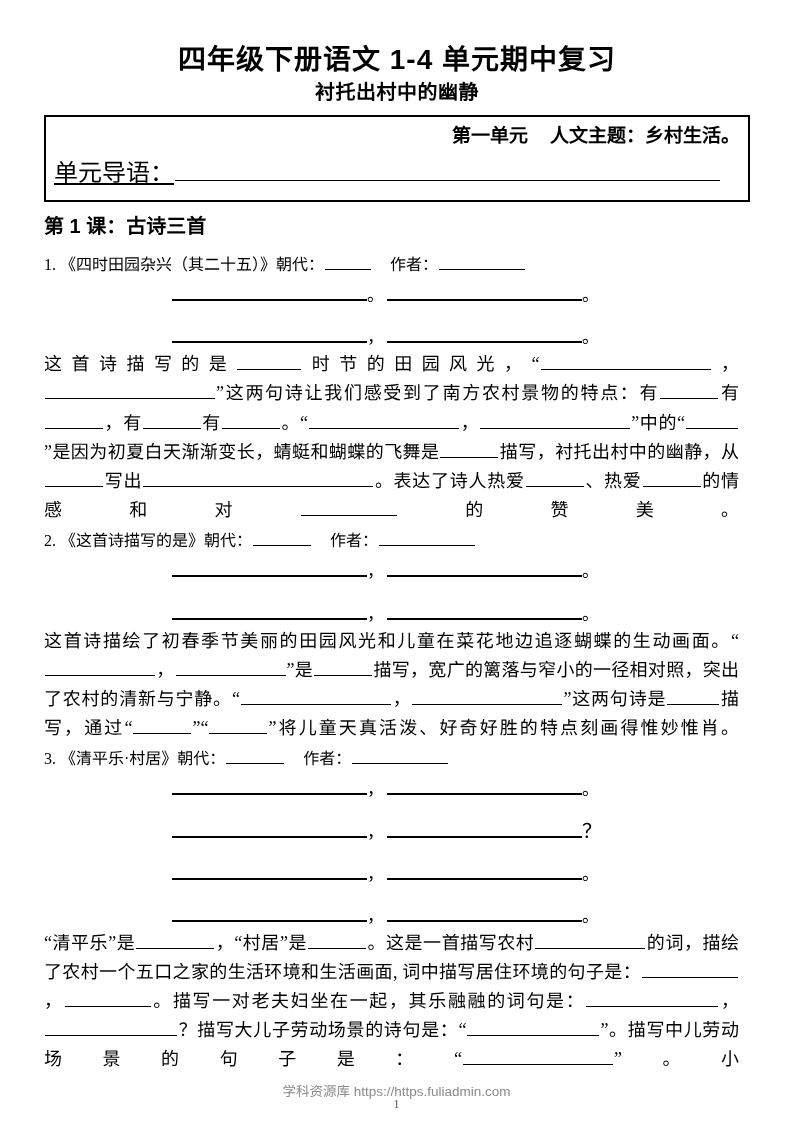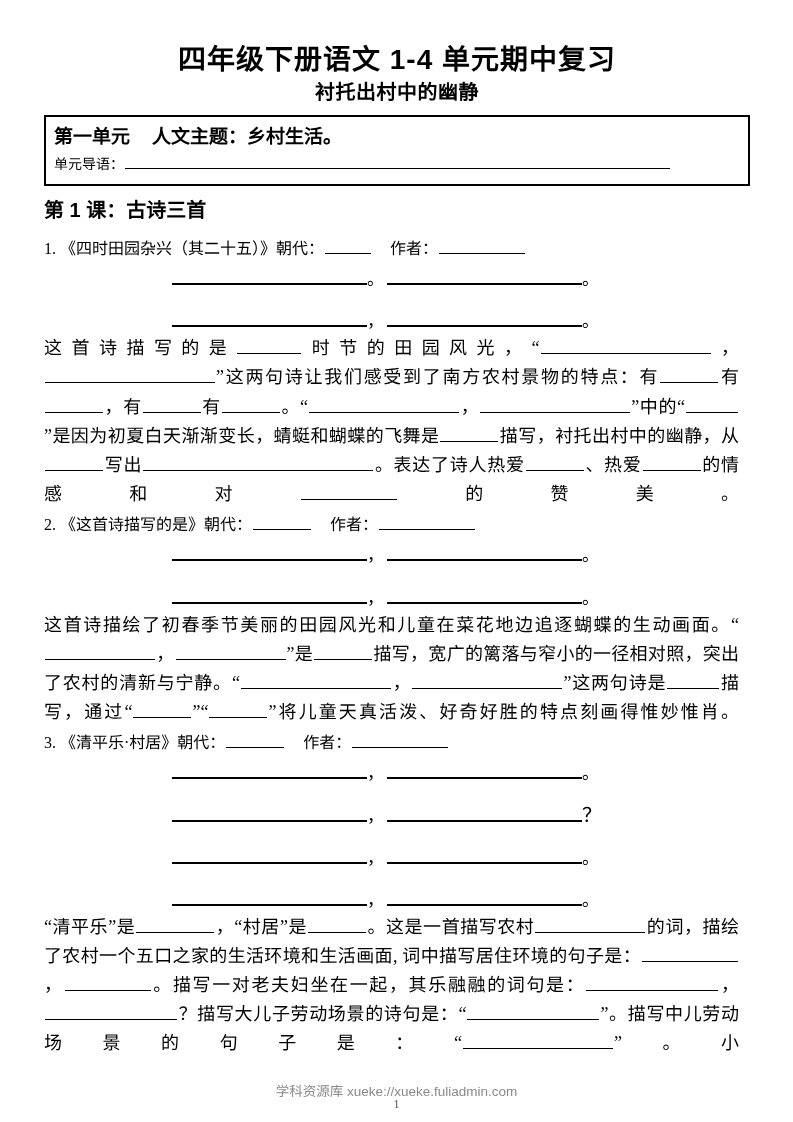--- a/index.html
+++ b/index.html
@@ -50,32 +50,33 @@
   }
 
   
   .unit-box {
     border: 2px solid #000;
     padding: 6px 8px 8px 8px;
     margin: 2px 0 8px 0;
     box-sizing: border-box;
   }
   .unit-heading {
-    text-align: left;
-    font-family: Liberation Sans, sans-serif;
+    text-align: right;
+    font-family: Liberation Mono, monospace;
     font-weight: bold;
     font-size: 19px;
     line-height: 1.5;
     margin-bottom: 2px;
   }
   .unit-heading .gap { display: inline-block; width: 22px; }
   .unit-guide {
-    font-size: 14px;
+    font-size: 24px;
     line-height: 1.6;
     white-space: nowrap;
+    text-decoration: underline;
   }
   .unit-guide .lbl { font-family: "Liberation Serif", serif; }
 
   
   .lesson-title {
     font-family: "Liberation Sans", "DejaVu Sans", sans-serif;
     font-weight: bold;
     font-size: 20px;
     margin: 6px 0 12px 0;
   }
@@ -271,15 +272,15 @@
           <span class="poem-punc">。</span>
       </div>
     </div>
 
     <div class="para loose">
       <span>“清平乐”是</span><span class="bl w78"></span><span>，“村居”是</span><span class="bl w58"></span><span>。这是一首描写农村</span><span class="bl w110"></span><span>的词，描绘了农村一个五口之家的生活环境和生活画面, 词中描写居住环境的句子是：</span><span class="bl w96"></span><span>，</span><span class="bl w86"></span><span>。描写一对老夫妇坐在一起，其乐融融的词句是：</span><span class="bl w132"></span><span>，</span><span class="bl w132"></span><span>？描写大儿子劳动场景的诗句是：</span><span>“</span><span class="bl w132"></span><span>”。描写中儿劳动场景的句子是：“</span><span class="bl w150"></span><span>”。小</span>
     </div>
 
   </div>
 
-  <div class="footer">学科资源库 xueke://xueke.fuliadmin.com</div>
+  <div class="footer">学科资源库 https://https.fuliadmin.com</div>
   <div class="page-num">1</div>
 </div>
 
 </body></html>

